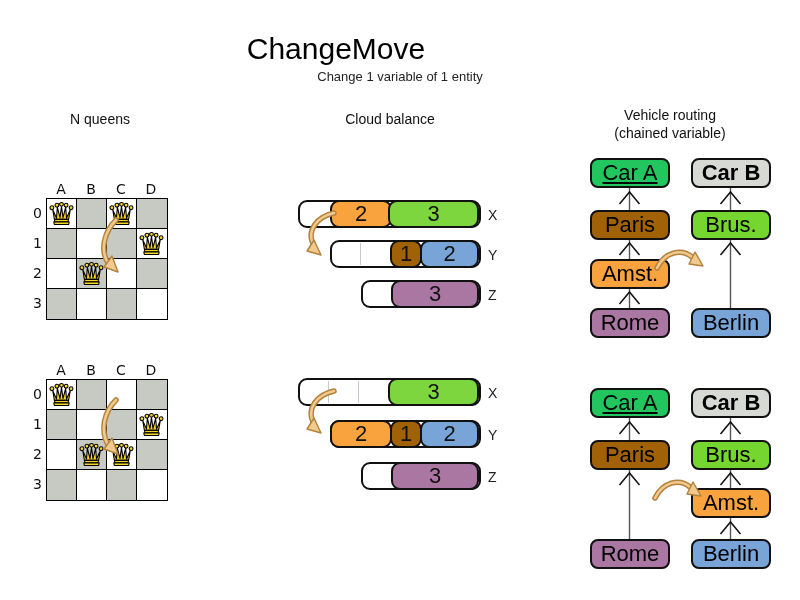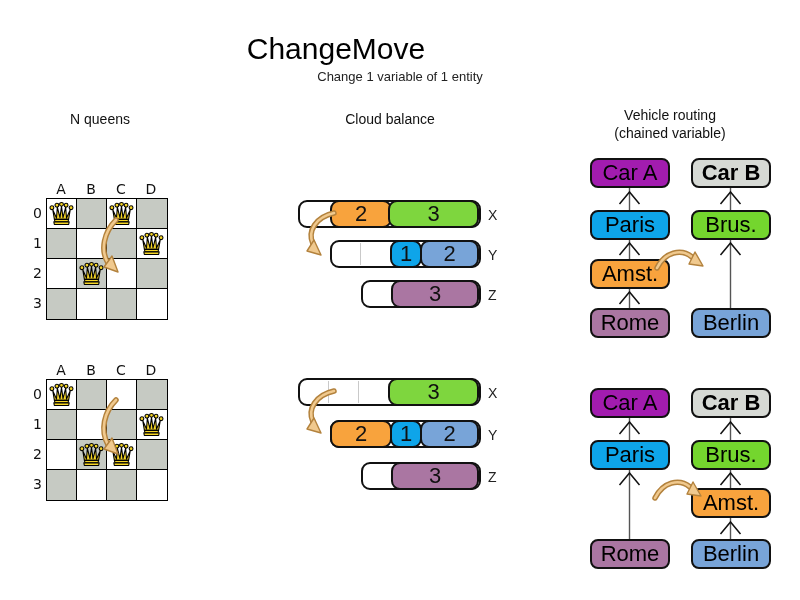--- a/index.html
+++ b/index.html
@@ -81,24 +81,24 @@
     width: 80px; height: 30px;
     border: 2px solid #111;
     border-radius: 8px;
     display: flex; align-items: center; justify-content: center;
     font-size: 22px;
     color: #000;
   }
   .orange { background: #f8a33d; }
   .green  { background: #74d62e; }
   .cgreen { background: #7ed63e; }
-  .yellow { background: #0ea5e9; }
+  .yellow { background: #a16207; }
   .blue   { background: #78a4d8; }
   .purple { background: #aa76a2; }
-  .cara   { background: #a21caf; }
+  .cara   { background: #22c55e; text-decoration: underline; }
   .carb   { background: #d6d9d4; font-weight: bold; }
   #overlay {
     position: absolute;
     left: 0; top: 0;
     pointer-events: none;
   }
 </style>
 </head>
 <body>
 

